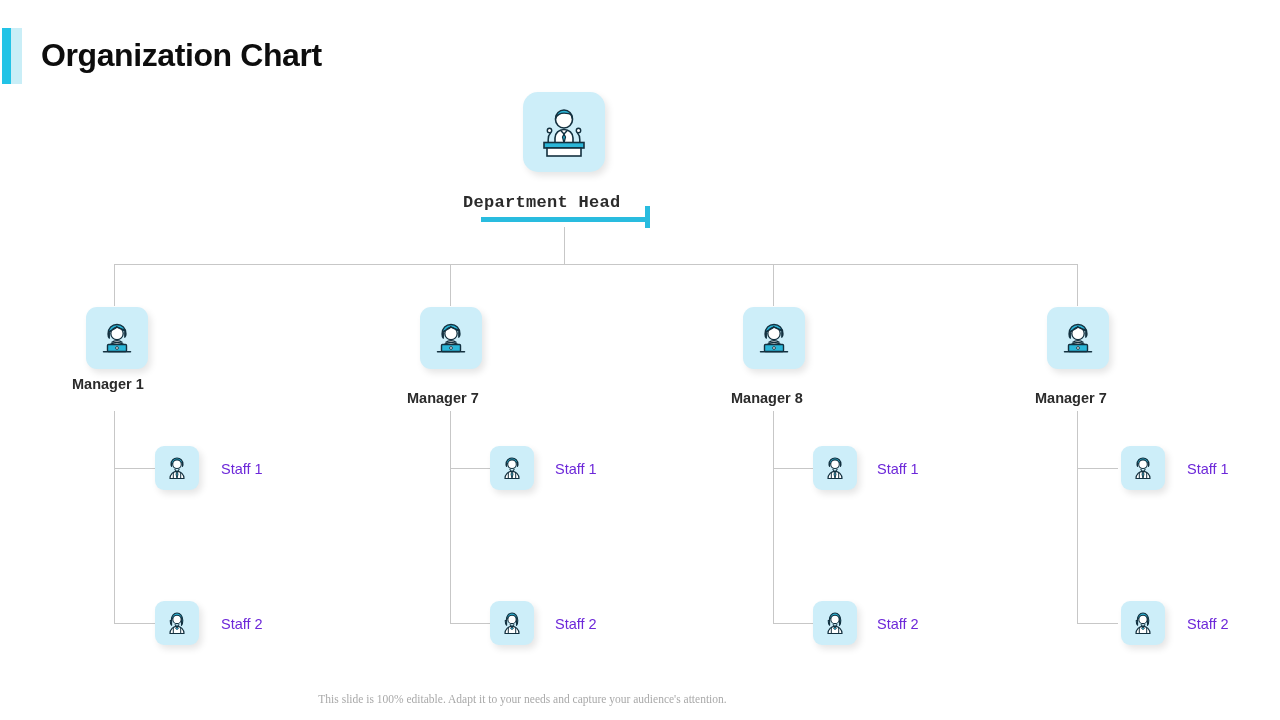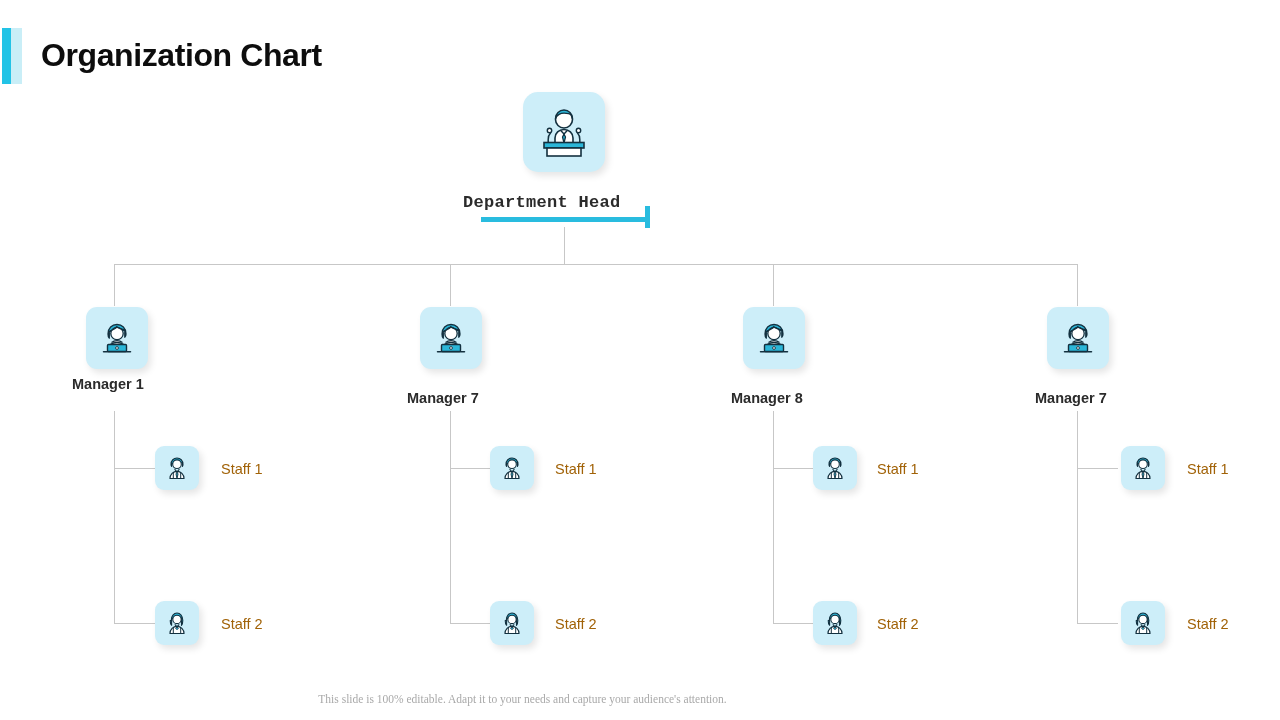--- a/index.html
+++ b/index.html
@@ -108,21 +108,21 @@
     font-size: 14.5px;
     font-weight: bold;
     color: #2b2b2b;
     white-space: nowrap;
   }
 
   .staff-label {
     position: absolute;
     font-size: 14.5px;
     font-weight: normal;
-    color: #a16207;
+    color: #6d28d9;
     white-space: nowrap;
   }
 
   
   .footer-note {
     position: absolute;
     top: 693px;
     left: 0;
     width: 1045px;
     text-align: center;

